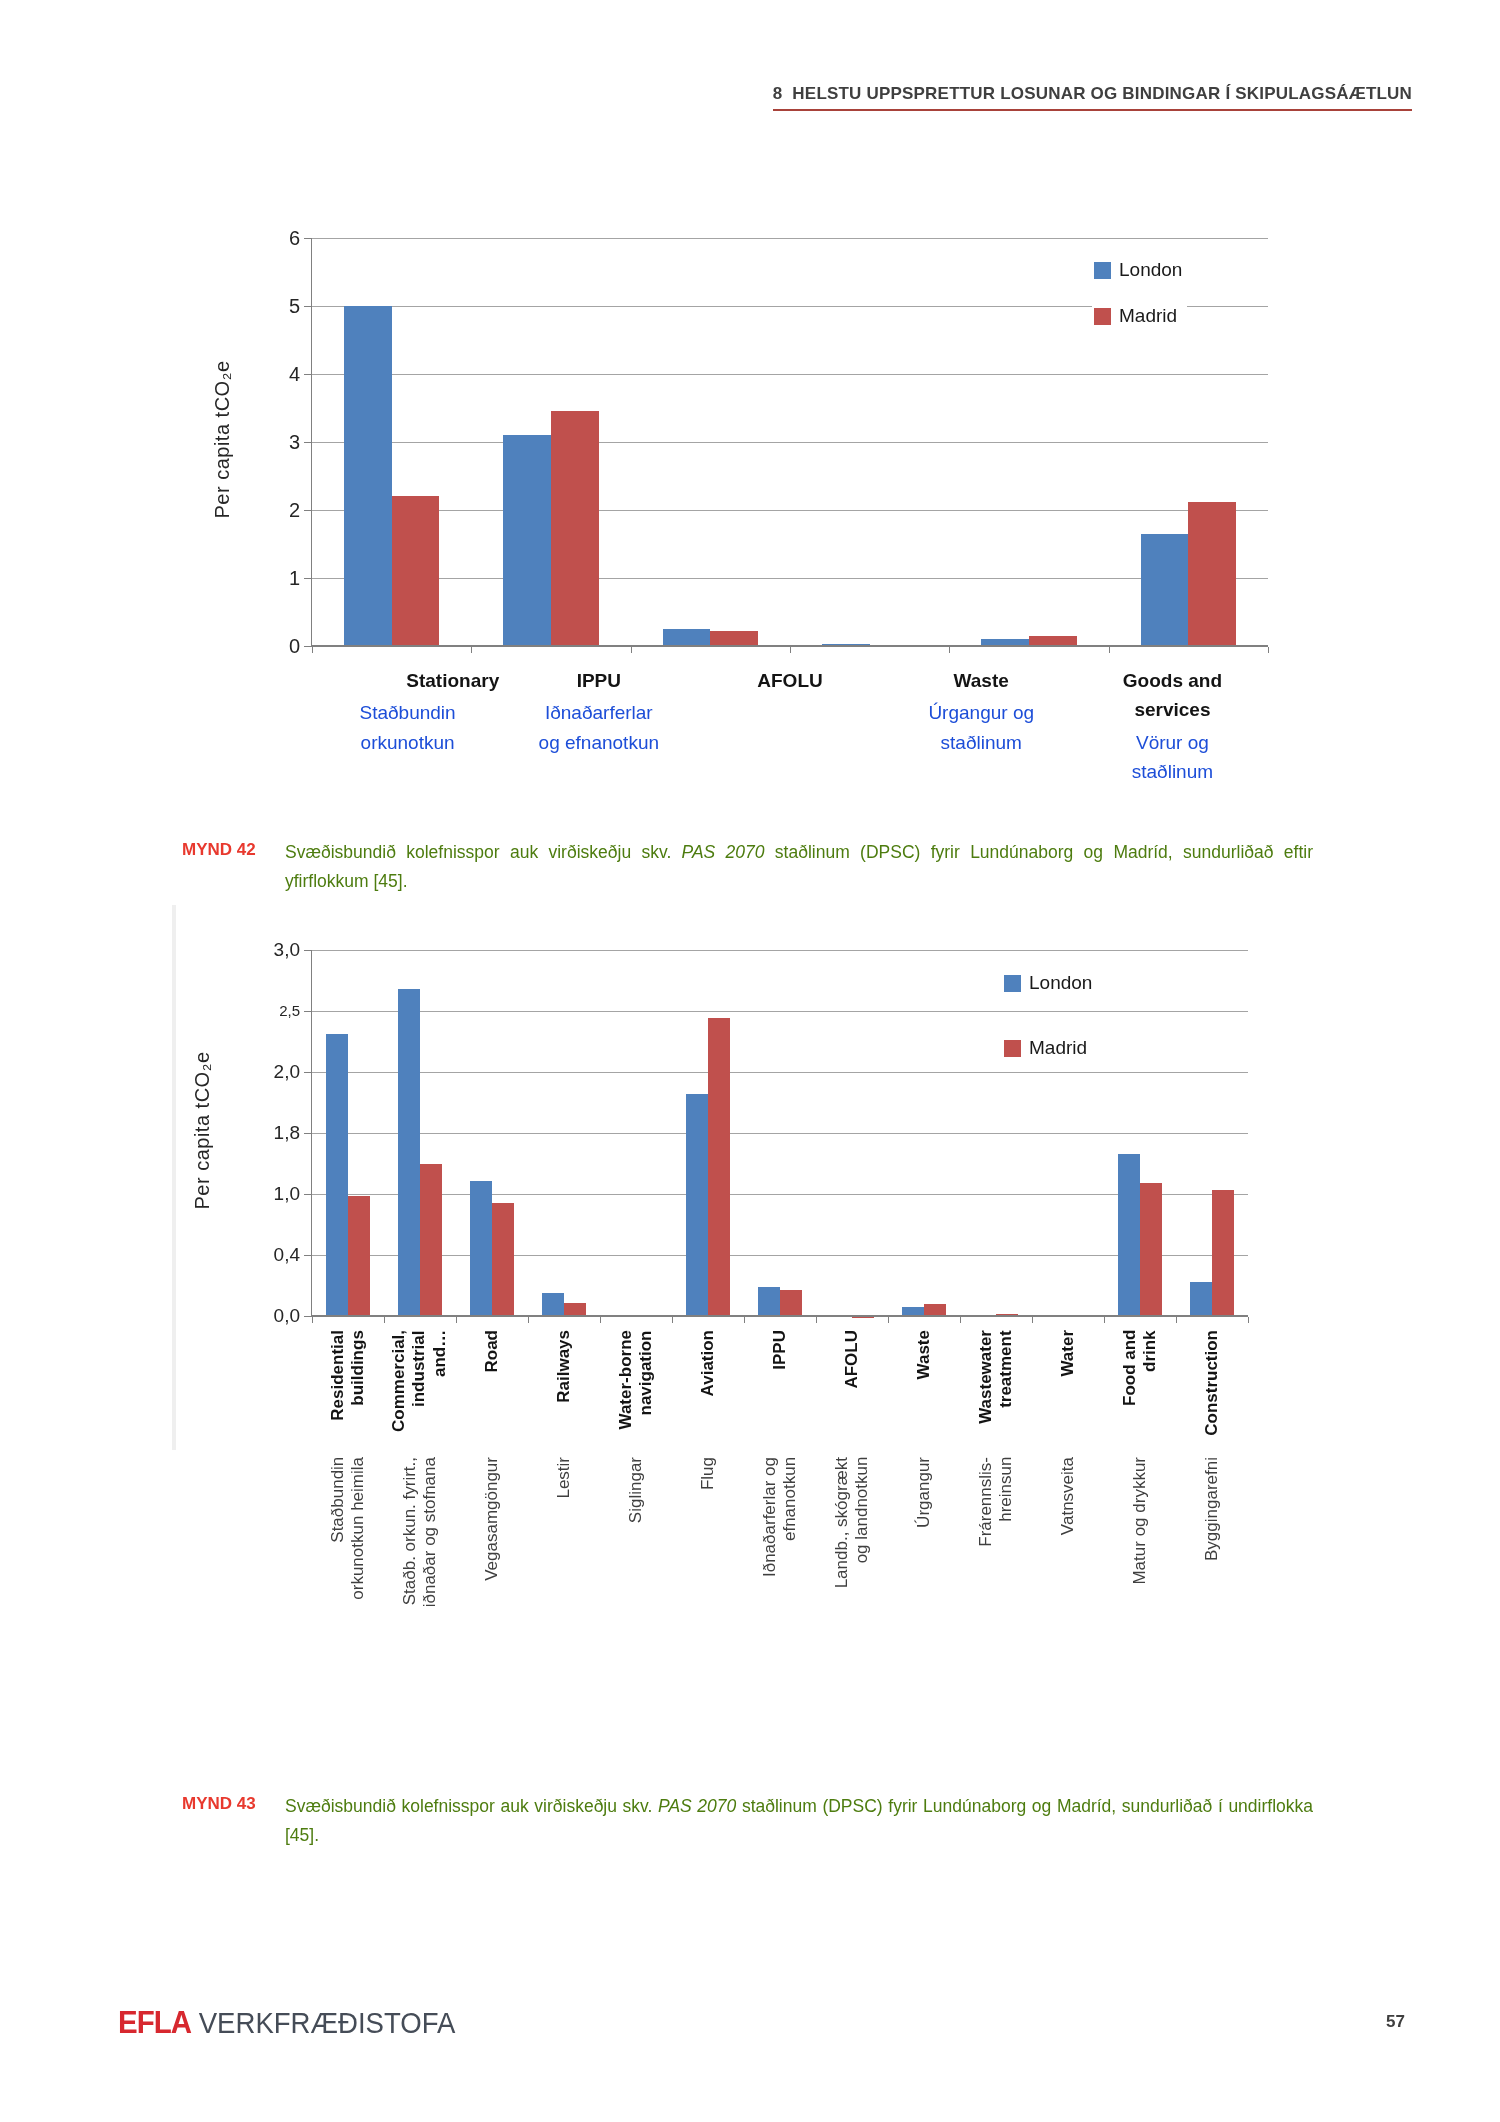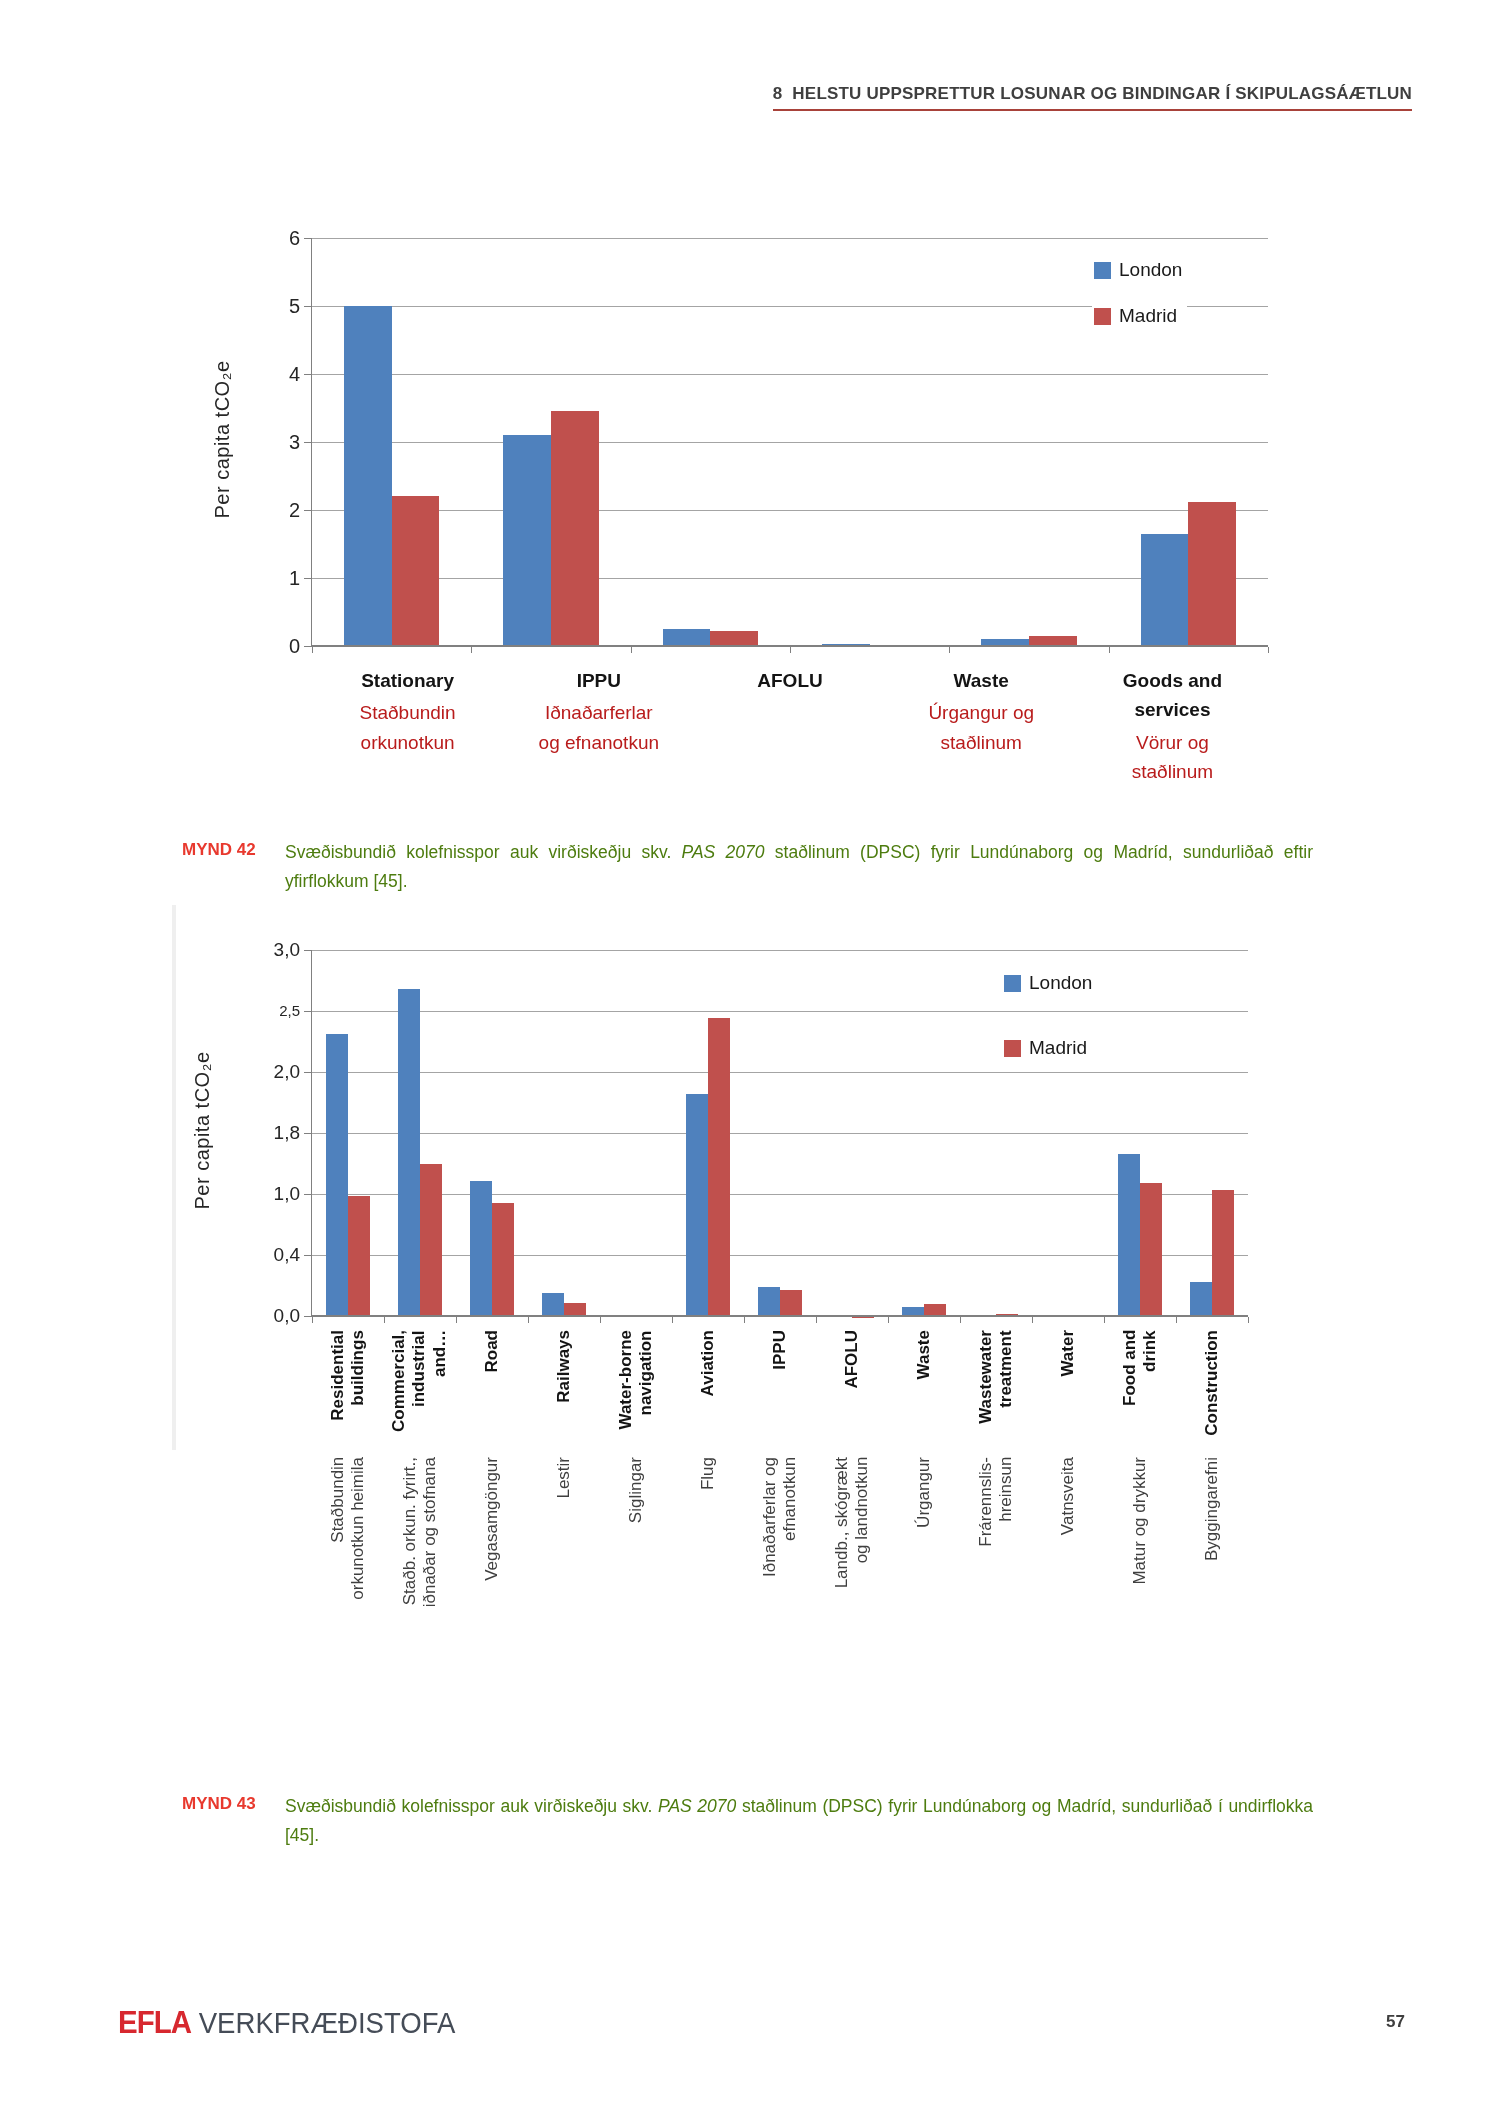--- a/index.html
+++ b/index.html
@@ -28,21 +28,21 @@
   .xtick{position:absolute;width:1px;height:6px;background:#808080;}
   .ylab{position:absolute;text-align:right;color:#262626;}
   .bar{position:absolute;}
   .legend-item{position:absolute;display:flex;align-items:center;background:#ffffff;padding:3px 10px 3px 2px;}
   .legend-swatch{width:17px;height:17px;margin-right:8px;flex:0 0 auto;}
   .legend-text{font-size:19px;color:#1a1a1a;}
 
   .cat-row{position:absolute;display:flex;}
   .cat-cell{flex:1 1 0;text-align:center;padding:0 4px;}
   .cat-en{font-weight:bold;color:#141414;white-space:pre-line;line-height:1.55;}
-  .cat-is{color:#b91c1c;white-space:pre-line;line-height:1.55;margin-top:3px;}
+  .cat-is{color:#1d4ed8;white-space:pre-line;line-height:1.55;margin-top:3px;}
 
   .cat-v{position:absolute;display:flex;justify-content:center;align-items:flex-start;}
   .vert{
     display:inline-block;writing-mode:vertical-rl;transform:rotate(180deg);
     white-space:pre-line;text-align:end;line-height:1.2;
   }
   .vert.en{font-weight:bold;color:#141414;}
   .vert.is{color:#3f3f3f;}
 
   .yaxis-title{
@@ -119,21 +119,21 @@
       <div class="legend-item" style="left: 942px; top: 96px;">
         <div class="legend-swatch" style="background: rgb(79, 129, 189);"></div>
         <div class="legend-text">London</div>
       </div>
       <div class="legend-item" style="left: 942px; top: 142px;">
         <div class="legend-swatch" style="background: rgb(192, 80, 77);"></div>
         <div class="legend-text">Madrid</div>
       </div>
       <div class="cat-row" style="left: 162px; top: 506px; width: 956px;">
         <div class="cat-cell">
-          <div class="cat-en" style="font-size: 19px;">Stationary</div>
+          <div class="cat-en" style="font-size: 19px; text-align: right;">Stationary</div>
           <div class="cat-is" style="font-size: 19px;">Staðbundin
 orkunotkun</div>
         </div>
         <div class="cat-cell">
           <div class="cat-en" style="font-size: 19px;">IPPU</div>
           <div class="cat-is" style="font-size: 19px;">Iðnaðarferlar
 og efnanotkun</div>
         </div>
         <div class="cat-cell">
           <div class="cat-en" style="font-size: 19px;">AFOLU</div>

